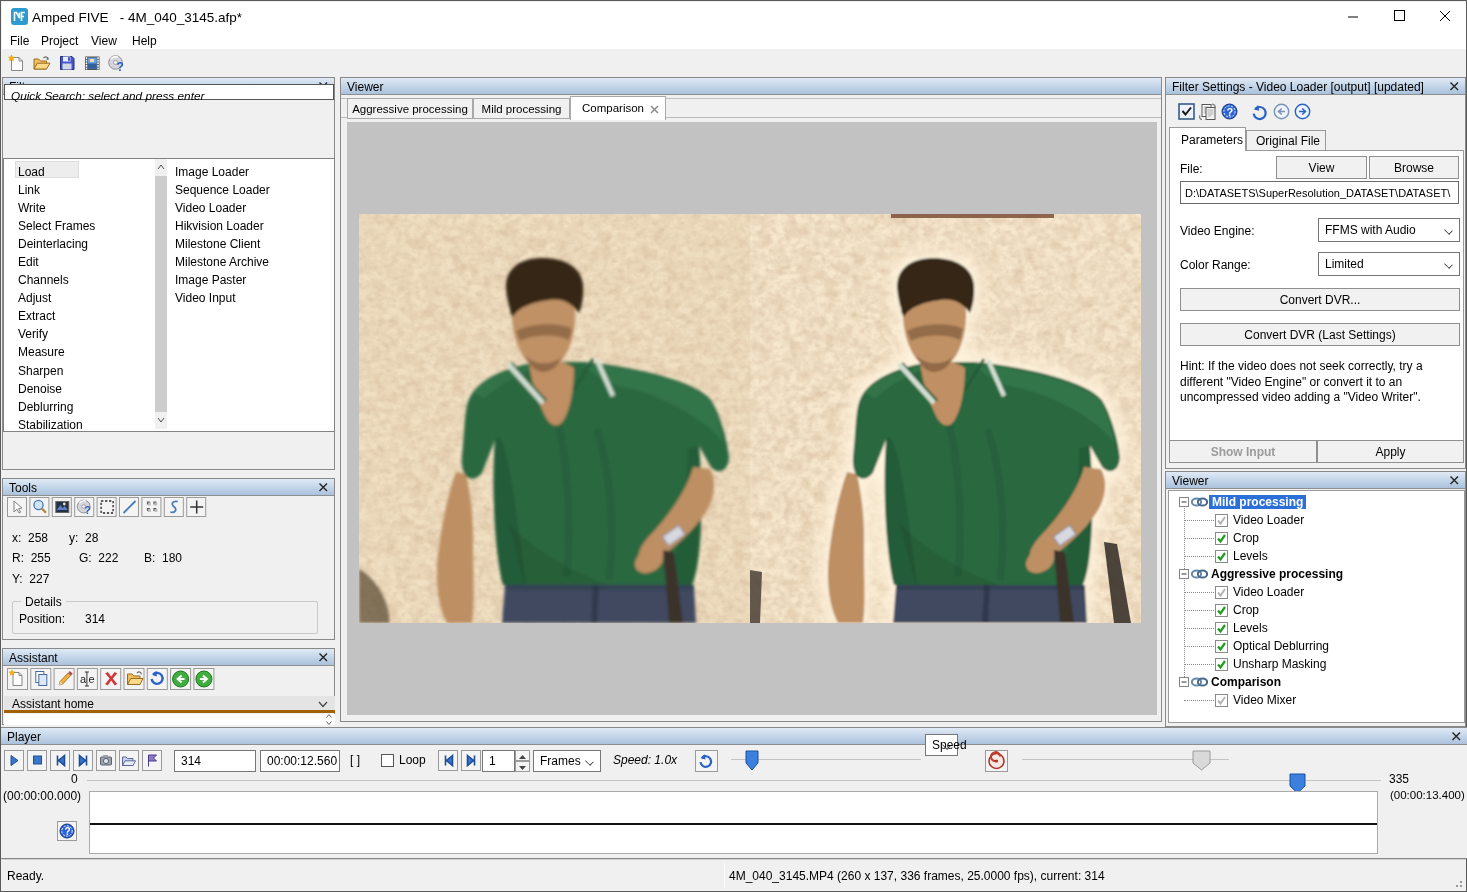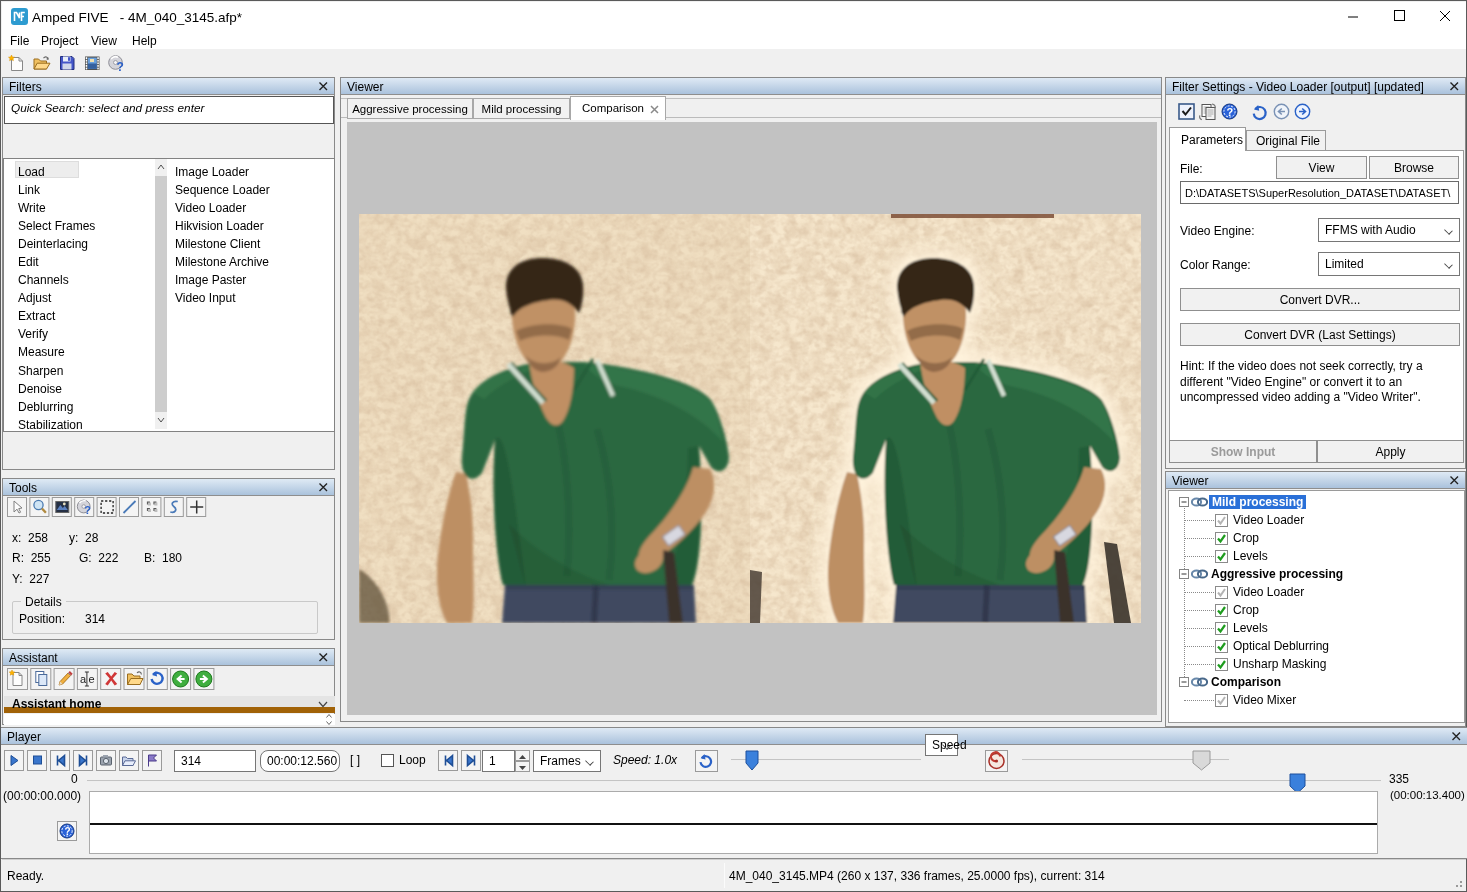--- a/index.html
+++ b/index.html
@@ -86,21 +86,21 @@
     </g>
   </svg>
 
   <div class="panel" id="filters" style="left:1px;top:76px;width:333px;height:393px;">
     <div class="phdr">
         <span class="t">Filters</span>
         <svg class="x" width="9" height="9">
           <path d="M0.5 0.5 L8 8 M8 0.5 L0.5 8" stroke="#222" stroke-width="1.4"></path>
         </svg>
       </div>
-    <div class="white" style="left:1px;top:18px;width:330px;height:28px;border-color:#555;">
+    <div class="white" style="left:1px;top:6px;width:330px;height:16px;border-color:#555;">
       <div class="abs" style="left:6px;top:4px;font-style:italic;font-size:11.8px;">Quick Search: select and press enter</div>
     </div>
     <div class="white" style="left:0px;top:41px;width:332px;height:274px;border-color:#828282;margin-top:39px;">
       <div class="abs" style="left:11px;top:2px;width:64px;height:17px;background:#ededed;border:1px solid #dddddd;"></div>
       <div class="abs" style="left:14px;top:3.5px;line-height:18.1px;">Load<br>Link<br>Write<br>Select Frames<br>Deinterlacing<br>Edit<br>Channels<br>Adjust<br>Extract<br>Verify<br>Measure<br>Sharpen<br>Denoise<br>Deblurring<br>Stabilization</div>
       <div class="abs" style="left:171px;top:3.5px;line-height:18.1px;">Image Loader<br>Sequence Loader<br>Video Loader<br>Hikvision Loader<br>Milestone Client<br>Milestone Archive<br>Image Paster<br>Video Input</div>
       <div class="abs" style="left:151px;top:0;width:12px;height:270px;background:#f0f0f0;">
         <svg class="abs" style="left:2px;top:5px" width="8" height="6">
             <path d="M1 5 L4 1 L7 5" fill="none" stroke="#505050"></path>
           </svg>
@@ -240,21 +240,21 @@
         </g>
       <g transform="translate(163.6,0)">
           <circle cx="10" cy="11" r="8" fill="#3fae3f" stroke="#1d7a1d"></circle>
           <path d="M14 11 L8 11 M11 7.5 L7 11 L11 14.5" stroke="#fff" stroke-width="2" fill="none"></path>
         </g>
       <g transform="translate(186.9,0)">
           <circle cx="10" cy="11" r="8" fill="#3fae3f" stroke="#1d7a1d"></circle>
           <path d="M6 11 L12 11 M9 7.5 L13 11 L9 14.5" stroke="#fff" stroke-width="2" fill="none"></path>
         </g>
     </svg>
-    <div class="abs" style="left:1px;top:47px;width:331px;height:17px;background:#e4e4e4;border-bottom:6px solid #a16207;font-weight:bold;">
+    <div class="abs" style="left:1px;top:47px;width:331px;height:17px;background:#e4e4e4;border-bottom:3px solid #a16207;">
       <div class="abs" style="left:8px;top:1px;">Assistant home</div>
       <svg class="abs" style="right:7px;top:5px" width="10" height="7">
           <path d="M1 1 L5 5.5 L9 1" fill="none" stroke="#444" stroke-width="1.2"></path>
         </svg>
     </div>
     <div class="abs" style="left:1px;top:65px;width:331px;height:11px;background:#fff;">
       <svg class="abs" style="right:2px;top:0px" width="8" height="11">
           <path d="M1.5 3.5 L4 0.5 L6.5 3.5" fill="none" stroke="#666"></path>
           <path d="M1.5 7.5 L4 10.5 L6.5 7.5" fill="none" stroke="#666"></path>
         </svg>
@@ -550,21 +550,21 @@
             <path d="M2.5 14.5 L2.5 6 L6 6 L7.5 7.5 L13 7.5 L13 14.5 Z" fill="#c8d4ec" stroke="#5a6a96"></path>
             <path d="M2.5 14.5 L5 9.8 L15.5 9.8 L13 14.5 Z" fill="#e8eefc" stroke="#5a6a96"></path>
           </svg></div>
       <div class="tbtn" style="left:141px;top:22px;width:20px;height:21px;"><svg width="18" height="19">
             <path d="M5.5 15.5 L5.5 4 L13.5 4 L10.5 7 L13.5 10 L5.5 10" fill="#8a7ac8" stroke="#4a3a8a"></path>
           </svg></div>
 
       <div class="white" style="left:173px;top:22px;width:82px;height:22px;border-color:#767676;">
           <div class="abs" style="left:6px;top:3px;">314</div>
         </div>
-      <div class="white" style="left:259px;top:22px;width:80px;height:22px;border-color:#767676;border-radius:8px;">
+      <div class="white" style="left:259px;top:22px;width:80px;height:22px;border-color:#767676;">
           <div class="abs" style="left:6px;top:3px;">00:00:12.560</div>
         </div>
       <div class="abs" style="left:349px;top:25px;">[ ]</div>
       <div class="white" style="left:380px;top:26px;width:13px;height:13px;border-color:#555;"></div>
       <div class="abs" style="left:398px;top:25px;">Loop</div>
       <div class="tbtn" style="left:437px;top:22px;width:20px;height:21px;"><svg width="18" height="19">
             <path d="M6.5 4.5 L6.5 14.5 M13.5 4.5 L7.5 9.5 L13.5 14.5 Z" fill="#3a76cc" stroke="#1e4e96" stroke-width="1.6"></path>
           </svg></div>
       <div class="tbtn" style="left:460px;top:22px;width:20px;height:21px;"><svg width="18" height="19">
             <path d="M12.5 4.5 L12.5 14.5 M5.5 4.5 L11.5 9.5 L5.5 14.5 Z" fill="#3a76cc" stroke="#1e4e96" stroke-width="1.6"></path>

